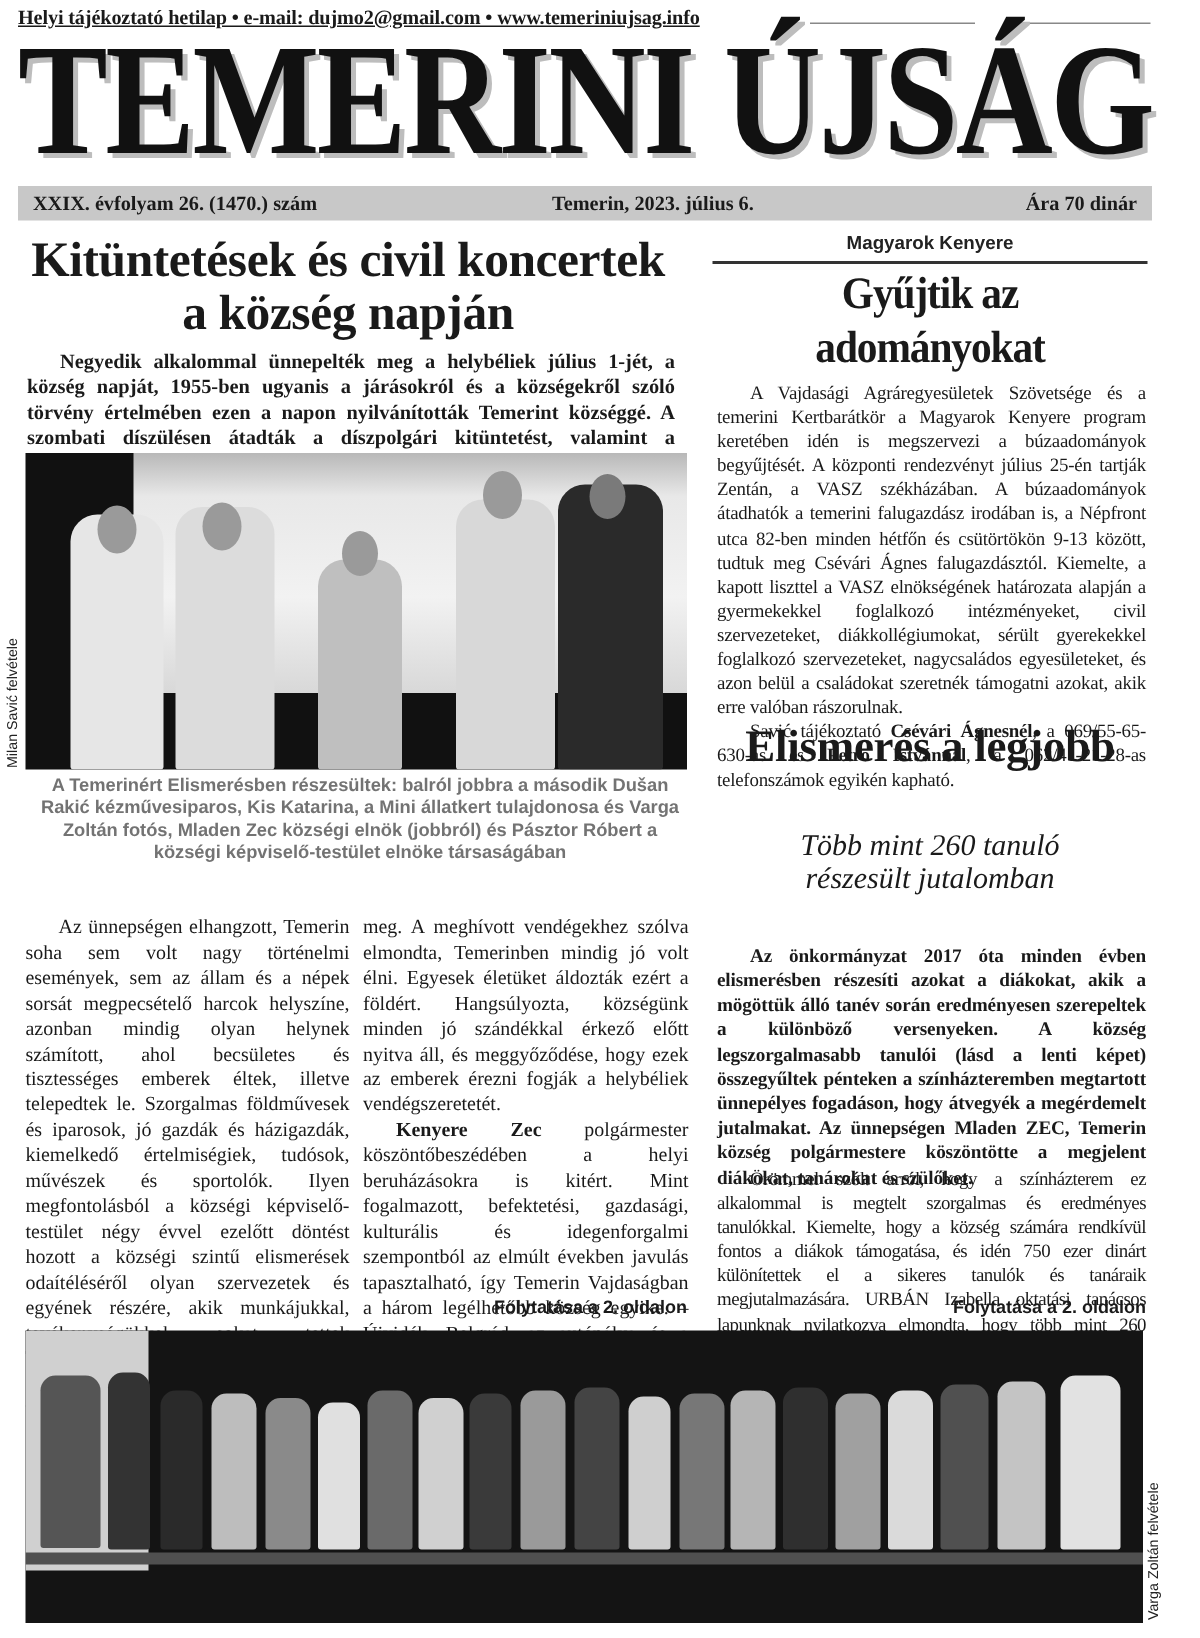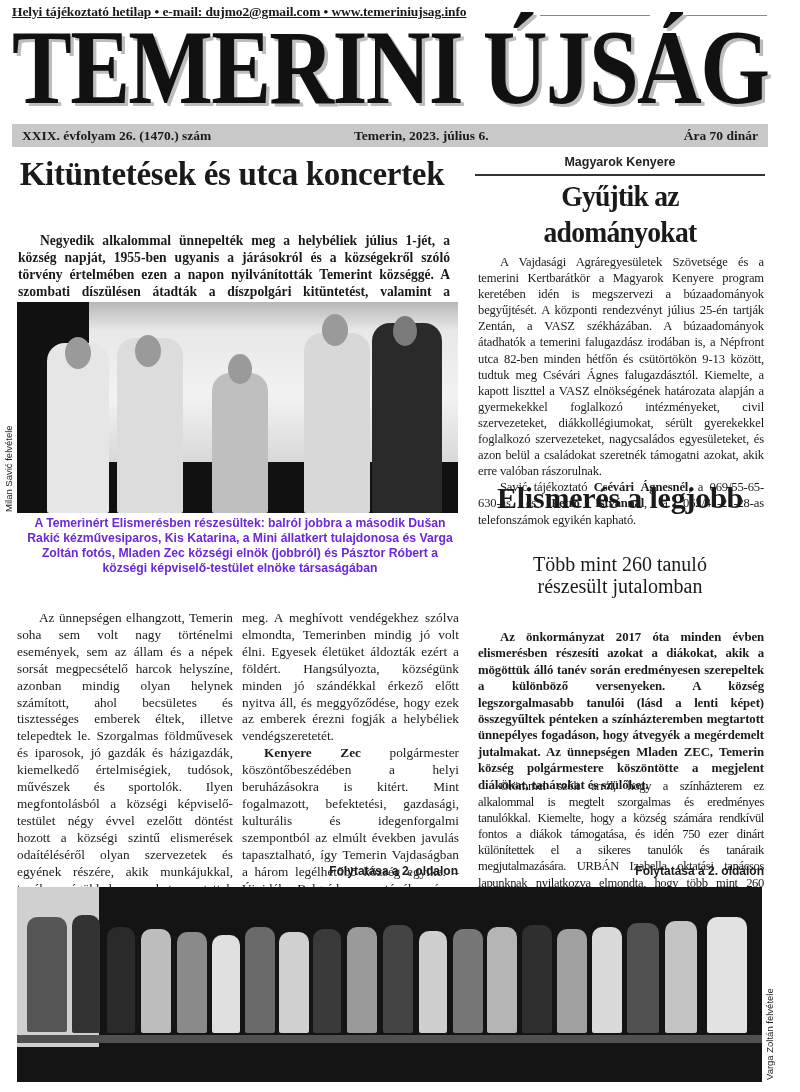--- a/index.html
+++ b/index.html
@@ -6,56 +6,56 @@
   html, body { width: 800px; height: 1092px; background: #ffffff; overflow: hidden; }
   body { position: relative; font-family: "Liberation Serif", "DejaVu Serif", serif; color: #1a1a1a; }
 
   .tagline { position: absolute; left: 12px; top: 4px; font-size: 13.5px; font-weight: bold; letter-spacing: -0.1px; text-decoration: underline; }
   .rule-top { position: absolute; top: 15px; height: 1px; background: #888; }
   .masthead { position: absolute; left: 12px; top: 14px; width: 780px; height: 110px;
     font-family: "Liberation Serif", serif; font-weight: bold; font-size: 108px; line-height: 110px;
     letter-spacing: -2px; transform: scaleX(0.83) scaleY(0.98); transform-origin: left top;
     color: #111; text-shadow: 4px 3px 0 #bdbdbd; white-space: nowrap; }
   .infobar { position: absolute; left: 12px; top: 124px; width: 756px; height: 23px; background: #c8c8c8;
-    font-size: 13.5px; font-weight: bold; display: flex; align-items: center; padding: 0 10px; gap: 32px; }
+    font-size: 13.5px; font-weight: bold; display: flex; align-items: center; padding: 0 10px; }
   .infobar .vol { width: 300px; }
-  .infobar .date { flex: 1; }
+  .infobar .date { flex: 1; margin-left: 46px; }
   .infobar .price { text-align: right; }
 
   .h1-left { position: absolute; left: 12px; top: 157px; width: 440px; text-align: center;
     font-size: 33px; font-weight: bold; line-height: 35px; letter-spacing: -0.3px; }
   .lead { position: absolute; left: 18px; top: 232px; width: 432px; font-size: 13.6px; font-weight: bold;
     line-height: 17px; text-align: justify; text-indent: 22px; }
 
   .photo1 { position: absolute; left: 17px; top: 302px; width: 441px; height: 211px; background: #111; overflow: hidden; }
   .photo1 .screen { position: absolute; left: 72px; top: 0; width: 369px; height: 160px;
     background: linear-gradient(180deg,#b8b8b8 0%,#e8e8e8 18%,#f2f2f2 60%,#d8d8d8 100%); }
   .photo1 .person { position: absolute; bottom: 0; border-radius: 18px 18px 2px 2px; }
   .photo1 .head { position: absolute; border-radius: 50%; background: #9a9a9a; }
   .credit-v { position: absolute; font-family: "Liberation Sans", sans-serif; font-size: 9.5px; color: #222;
     transform: rotate(-90deg); transform-origin: left top; white-space: nowrap; }
   .caption1 { position: absolute; left: 22px; top: 516px; width: 436px; text-align: center;
-    font-family: "Liberation Sans", sans-serif; font-weight: bold; font-size: 12.2px; line-height: 15px; color: #6d28d9; }
+    font-family: "Liberation Sans", sans-serif; font-weight: bold; font-size: 12.2px; line-height: 15px; color: #737373; }
 
   .col { position: absolute; font-size: 13.3px; line-height: 16.9px; text-align: justify; margin-top: 32px; }
   .col p { text-indent: 22px; }
   .col b { font-weight: bold; }
   .col1 { left: 17px; top: 578px; width: 216px; }
   .col2 { left: 242px; top: 578px; width: 217px; }
   .cont { position: absolute; font-family: "Liberation Sans", sans-serif; font-weight: bold; font-size: 12px; text-align: right; }
 
   .kicker { position: absolute; left: 475px; top: 155px; width: 290px; text-align: center;
     font-family: "Liberation Sans", sans-serif; font-size: 12.5px; font-weight: bold; color: #222; }
   .kicker-rule { position: absolute; left: 475px; top: 174px; width: 290px; height: 2px; background: #333; }
   .h1-right { position: absolute; left: 475px; top: 178px; width: 290px; text-align: center;
     font-size: 30px; font-weight: bold; line-height: 36px; letter-spacing: -0.8px; transform: scaleX(0.92); transform-origin: center top; }
   .col3 { left: 478px; top: 222px; width: 286px; font-size: 12.6px; line-height: 16.1px; letter-spacing: -0.15px; }
   .h1-right2 { position: absolute; left: 475px; top: 480px; width: 290px; text-align: center;
     font-size: 30px; font-weight: bold; line-height: 35px; letter-spacing: -0.2px; }
-  .subhead { position: absolute; left: 475px; top: 553px; width: 290px; text-align: center; 
+  .subhead { position: absolute; left: 475px; top: 553px; width: 290px; text-align: center; font-style: italic;
     font-size: 20px; line-height: 22px; }
   .col4 { left: 478px; top: 597px; width: 286px; font-weight: bold; font-size: 12.8px; line-height: 16.4px; letter-spacing: -0.1px; }
   .col5 { left: 478px; top: 746px; width: 286px; font-size: 12.6px; line-height: 16.1px; letter-spacing: -0.35px; }
 
   .photo2 { position: absolute; left: 17px; top: 887px; width: 745px; height: 195px; background: #141414; overflow: hidden; }
   .photo2 .backwall { position: absolute; left: 0; top: 0; width: 82px; height: 160px; background: #d0d0d0; }
   .photo2 .stage { position: absolute; left: 0; top: 148px; width: 100%; height: 8px; background: #505050; }
   .photo2 .kid { position: absolute; border-radius: 10px 10px 2px 2px; }
 </style>
 </head>
@@ -69,21 +69,22 @@
 
   <div class="masthead">TEMERINI ÚJSÁG</div>
 
   <div class="infobar">
     <span class="vol">XXIX. évfolyam 26. (1470.) szám</span>
     <span class="date">Temerin, 2023. július 6.</span>
     <span class="price">Ára 70 dinár</span>
   </div>
 
   <div class="h1-left">
-    <div>Kitüntetések és utca koncertek</div>
+    <div>Kitüntetések és civil koncertek</div>
+    <div>a község napján</div>
   </div>
   <p class="lead">Negyedik alkalommal ünnepelték meg a helybéliek július 1-jét, a község napját, 1955-ben ugyanis a járásokról és a községekről szóló törvény értelmében ezen a napon nyilvánították Temerint községgé. A szombati díszülésen átadták a díszpolgári kitüntetést, valamint a Temerinért elismeréseket.</p>
 
   <div class="credit-v" style="left:3px;top:512px;">Milan Savić felvétele</div>
   <div class="photo1">
     <div class="screen"></div>
     <div class="person" style="left:30px;width:62px;height:170px;background:#e6e6e6;"></div>
     <div class="head" style="left:48px;top:35px;width:26px;height:32px;"></div>
     <div class="person" style="left:100px;width:66px;height:175px;background:#dcdcdc;"></div>
     <div class="head" style="left:118px;top:33px;width:26px;height:32px;"></div>

